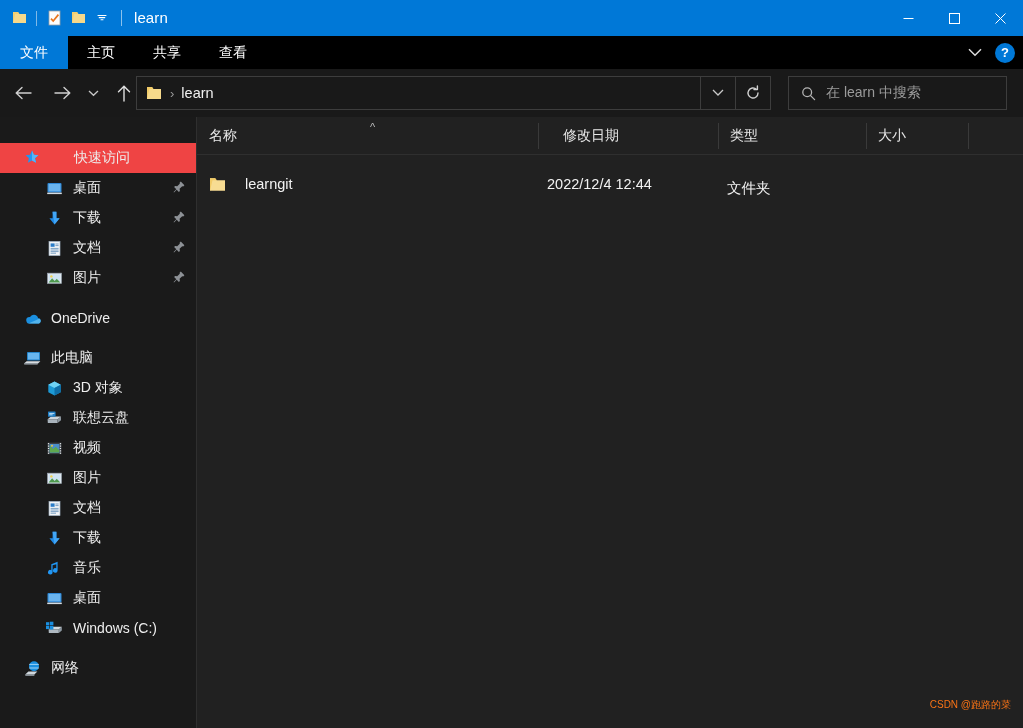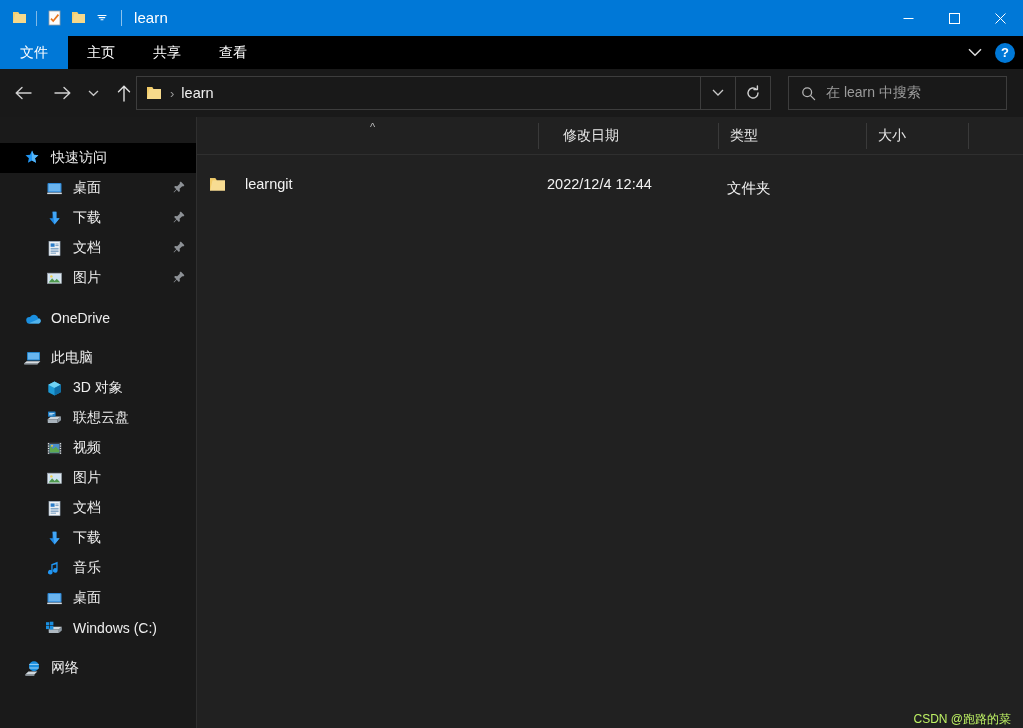--- a/index.html
+++ b/index.html
@@ -86,21 +86,21 @@
   
   .sidebar {
     position: absolute; left: 0; top: 117px; width: 196px; height: 611px;
     background: #1a1a1a; overflow: hidden;
   }
   .sb-divider { position: absolute; left: 196px; top: 117px; width: 1px; height: 611px; background: #2f2f2f; }
   .sbitem {
     position: relative; height: 30px; display: flex; align-items: center;
     color: #ededed; font-size: 14px; white-space: nowrap;
   }
-  .sbitem.selected { background: #000000; }
+  .sbitem.selected { background: #ef4444; gap: 23px; }
   .sbitem .ico { width: 20px; height: 20px; display: flex; align-items: center; justify-content: center; flex: 0 0 20px; }
   .sbitem .lbl { margin-left: 9px; }
   .sbitem .pin { position: absolute; right: 10px; top: 7px; width: 14px; height: 14px; }
   .lvl0 { padding-left: 22px; }
   .lvl1 { padding-left: 44px; }
   .gap { height: 10px; }
 
   
   .content {
     position: absolute; left: 197px; top: 117px; width: 826px; height: 611px; background: #212121;
@@ -112,21 +112,21 @@
     position: absolute; top: 0; height: 38px; display: flex; align-items: center;
     color: #e8e8e8; font-size: 14px; padding-left: 12px;
   }
   .colsep { position: absolute; top: 6px; width: 1px; height: 26px; background: #3a3a3a; }
   .sortcaret { position: absolute; top: 4px; left: 173px; color: #bdbdbd; font-size: 11px; }
   .row {
     position: relative; height: 28px; display: flex; align-items: center; margin-top: 15px;
   }
   .cell { position: absolute; display: flex; align-items: center; color: #f2f2f2; font-size: 14.5px; }
   .watermark {
-    position: absolute; right: 12px; bottom: 0; color: #bef264; font-size: 12px;
+    position: absolute; right: 12px; bottom: 16px; color: #f97316; font-size: 10px;
   }
 </style>
 </head>
 <body>
 
 <div class="window">
 
   <div class="titlebar">
     <div class="qat">
       <div class="qat-btn">
@@ -490,20 +490,21 @@
       </span>
       <span class="lbl">网络</span>
     </div>
 
   </div>
 
   <div class="content">
 
     <div class="colhead">
       <div class="sortcaret">^</div>
+      <div class="col" style="left:0; width:341px;">名称</div>
       <div class="colsep" style="left:341px;"></div>
       <div class="col" style="left:341px; width:180px;margin-left:13px;">修改日期</div>
       <div class="colsep" style="left:521px;"></div>
       <div class="col" style="left:521px; width:148px;">类型</div>
       <div class="colsep" style="left:669px;"></div>
       <div class="col" style="left:669px; width:102px;">大小</div>
       <div class="colsep" style="left:771px;"></div>
     </div>
 
     <div class="row">

